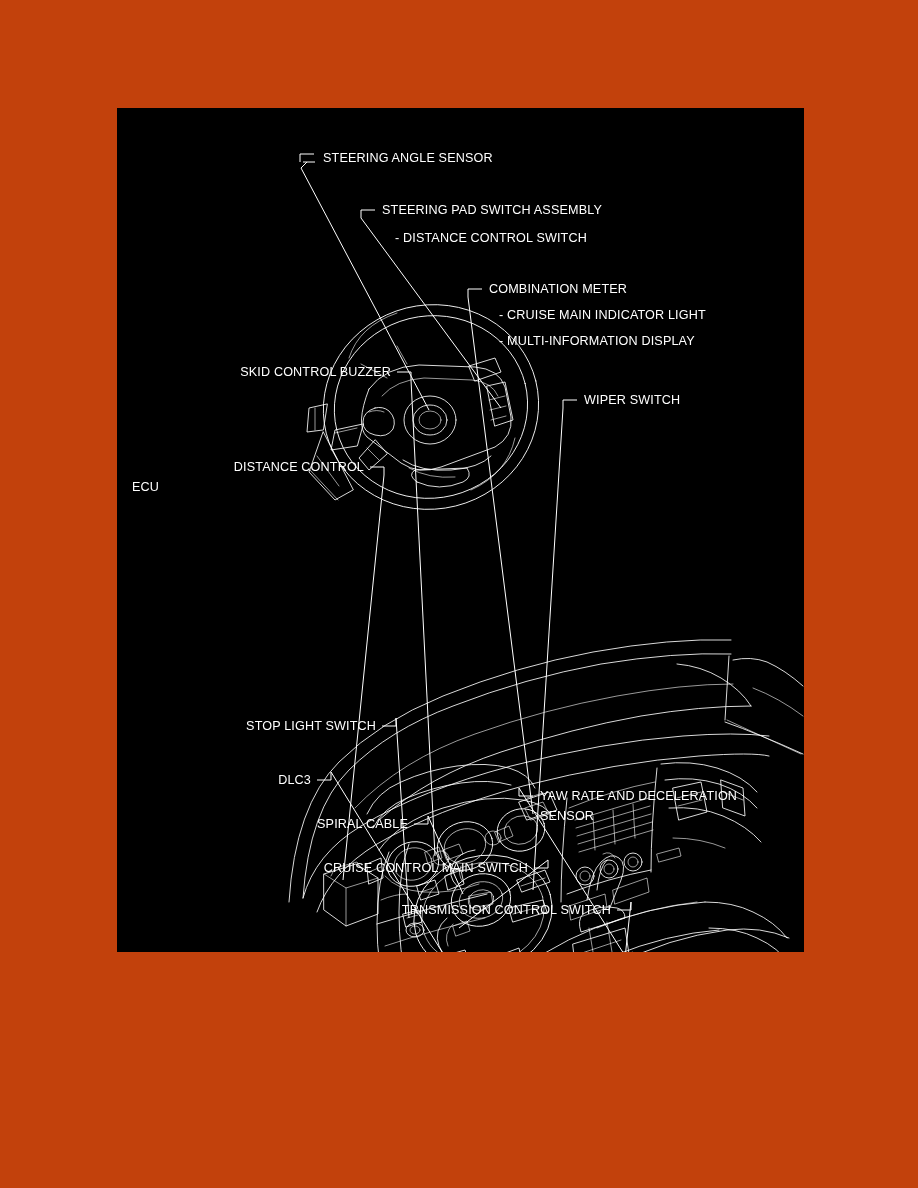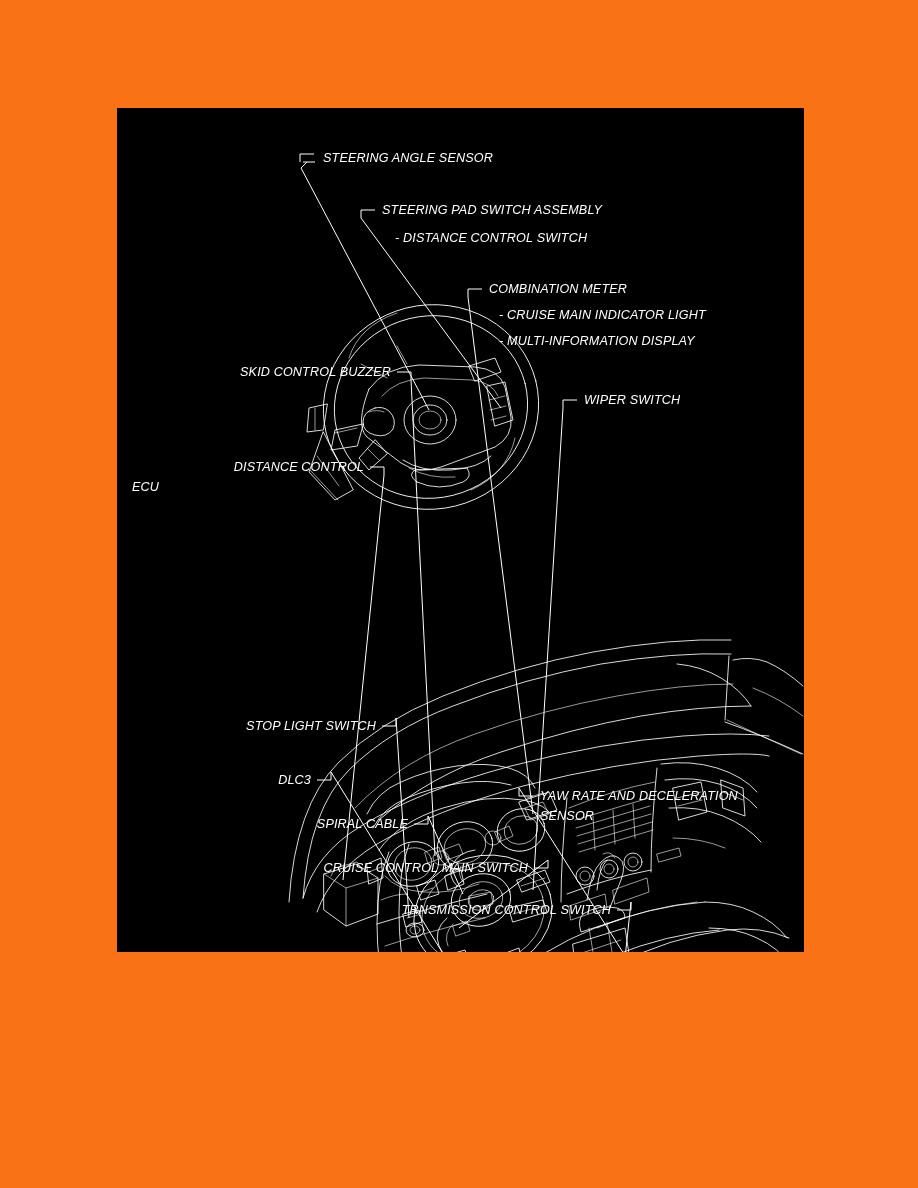--- a/index.html
+++ b/index.html
@@ -9,22 +9,21 @@
     background: #ffffff;
     width: 918px;
     height: 1188px;
     overflow: hidden;
     font-family: "Liberation Sans", sans-serif;
   }
   #page {
     position: relative;
     width: 918px;
     height: 1188px;
-    background: #f97316;
-    font-style: italic;
+    background: #c2410c;
   }
   #figure-panel {
     position: absolute;
     left: 117px;
     top: 108px;
     width: 687px;
     height: 844px;
     background: #000000;
     overflow: hidden;
   }

